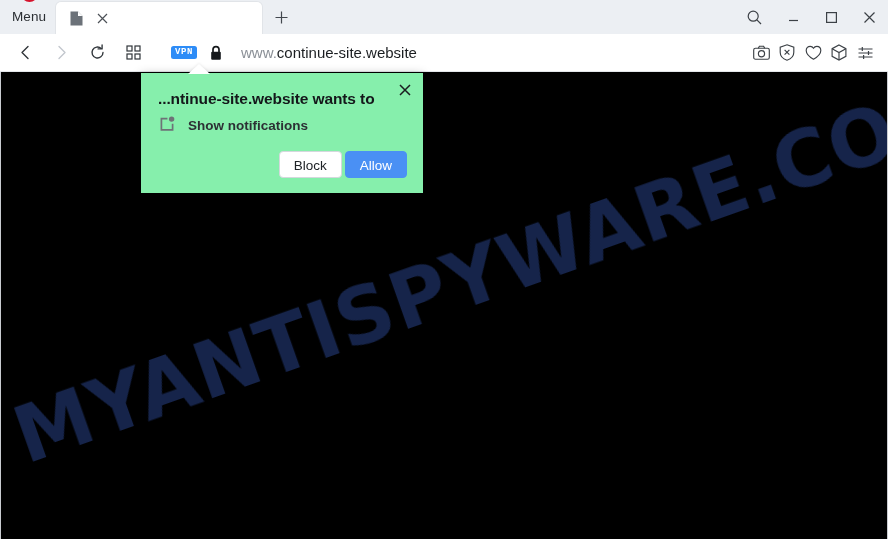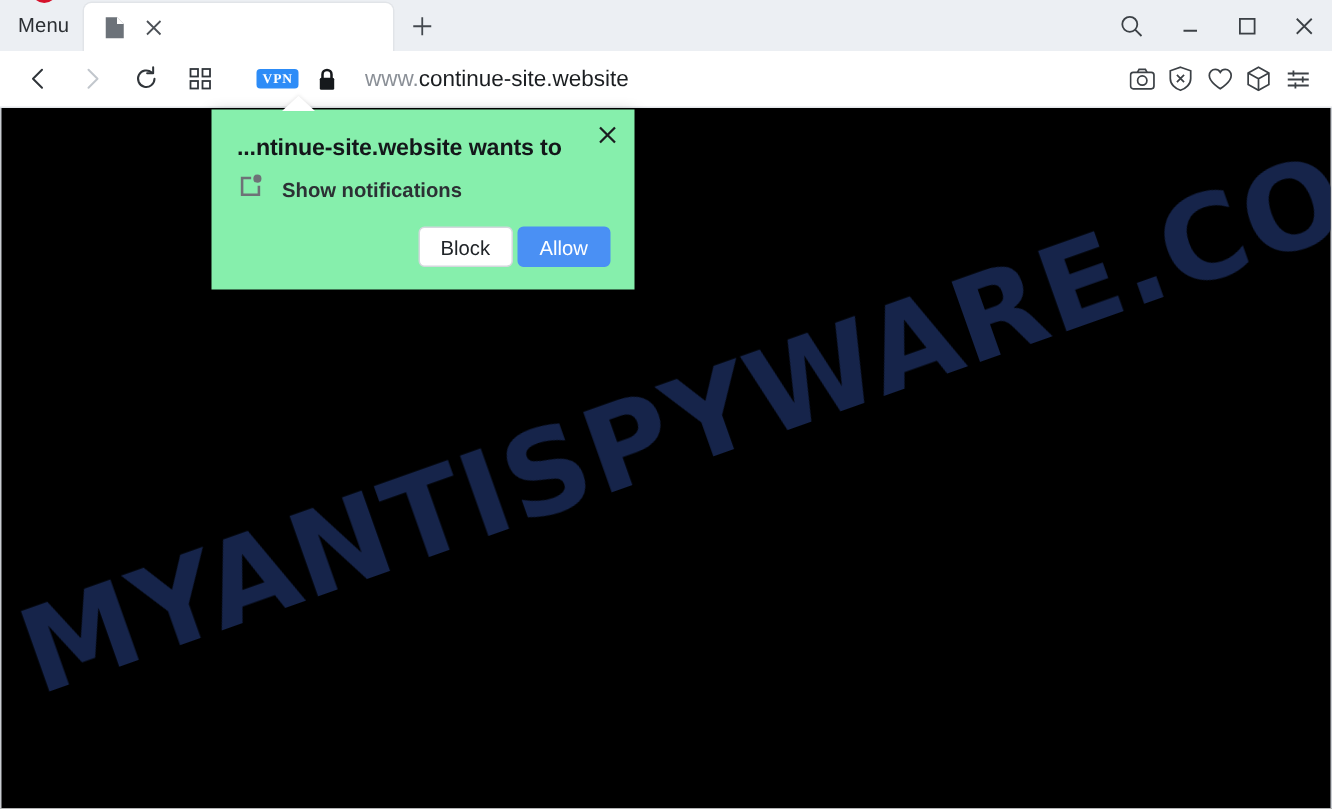--- a/index.html
+++ b/index.html
@@ -144,21 +144,21 @@
   }
   .vpn-badge {
     background: #2d8cf7;
     color: #ffffff;
     font-size: 9px;
     font-weight: bold;
     letter-spacing: 0.6px;
     padding: 2.5px 4px 2px 4px;
     border-radius: 2.5px;
     line-height: 1;
-    font-family: Liberation Serif, serif;
+    font-family: Liberation Mono, monospace;
   }
   .lock-ico {
     margin-left: 12px;
     display: flex; align-items: center;
   }
   .url-text {
     margin-left: 18px;
     font-size: 15px;
     color: #1b1e21;
     white-space: nowrap;

